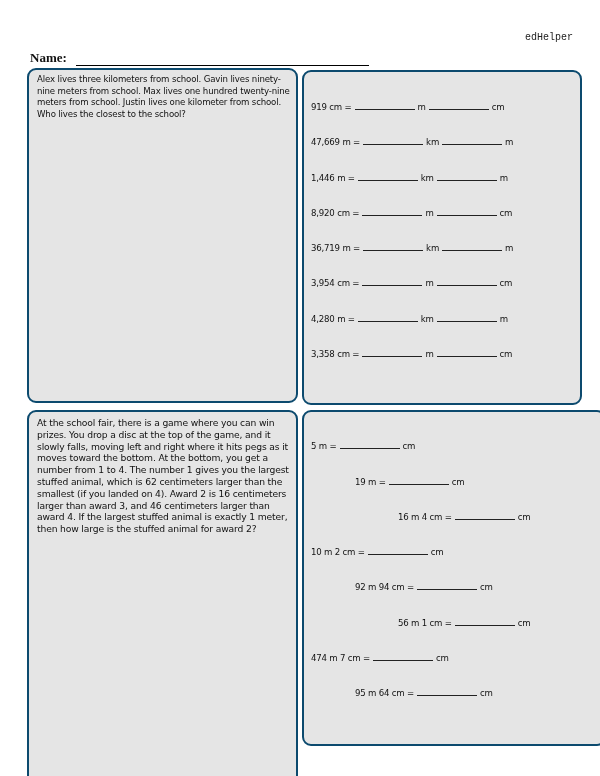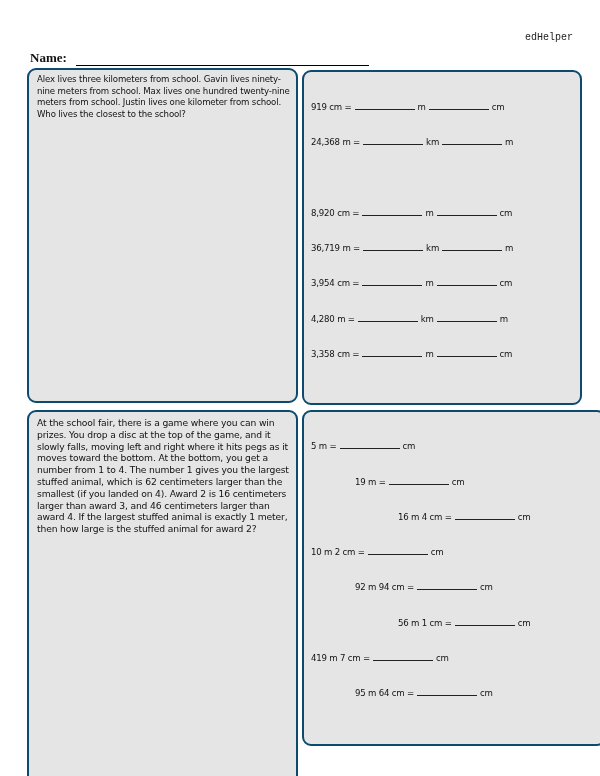--- a/index.html
+++ b/index.html
@@ -32,21 +32,24 @@
 
 <div class="box tl">
   <div class="story">Alex lives three kilometers from school. Gavin lives ninety-nine meters from school. Max lives one hundred twenty-nine meters from school. Justin lives one kilometer from school. Who lives the closest to the school?</div>
 </div>
 
 <div class="box tr">
   <div class="prob" style="left:7px;top:29px">
     <span>919 cm =</span><span class="blank"></span><span>m</span><span class="blank"></span><span>cm</span>
   </div>
   <div class="prob" style="left:7px;top:64px">
-    <span>24,368 m =</span><span class="blank"></span><span>km</span><span class="blank"></span><span>m</span>
+    <span>47,669 m =</span><span class="blank"></span><span>km</span><span class="blank"></span><span>m</span>
+  </div>
+  <div class="prob" style="left:7px;top:100px">
+    <span>1,446 m =</span><span class="blank"></span><span>km</span><span class="blank"></span><span>m</span>
   </div>
   <div class="prob" style="left:7px;top:135px">
     <span>8,920 cm =</span><span class="blank"></span><span>m</span><span class="blank"></span><span>cm</span>
   </div>
   <div class="prob" style="left:7px;top:170px">
     <span>36,719 m =</span><span class="blank"></span><span>km</span><span class="blank"></span><span>m</span>
   </div>
   <div class="prob" style="left:7px;top:205px">
     <span>3,954 cm =</span><span class="blank"></span><span>m</span><span class="blank"></span><span>cm</span>
   </div>
@@ -75,18 +78,18 @@
   <div class="prob" style="left:7px;top:134px">
     <span>10 m 2 cm =</span><span class="blank"></span><span>cm</span>
   </div>
   <div class="prob" style="left:51px;top:169px">
     <span>92 m 94 cm =</span><span class="blank"></span><span>cm</span>
   </div>
   <div class="prob" style="left:94px;top:205px">
     <span>56 m 1 cm =</span><span class="blank"></span><span>cm</span>
   </div>
   <div class="prob" style="left:7px;top:240px">
-    <span>419 m 7 cm =</span><span class="blank"></span><span>cm</span>
+    <span>474 m 7 cm =</span><span class="blank"></span><span>cm</span>
   </div>
   <div class="prob" style="left:51px;top:275px">
     <span>95 m 64 cm =</span><span class="blank"></span><span>cm</span>
   </div>
 </div>
 
 </body></html>

